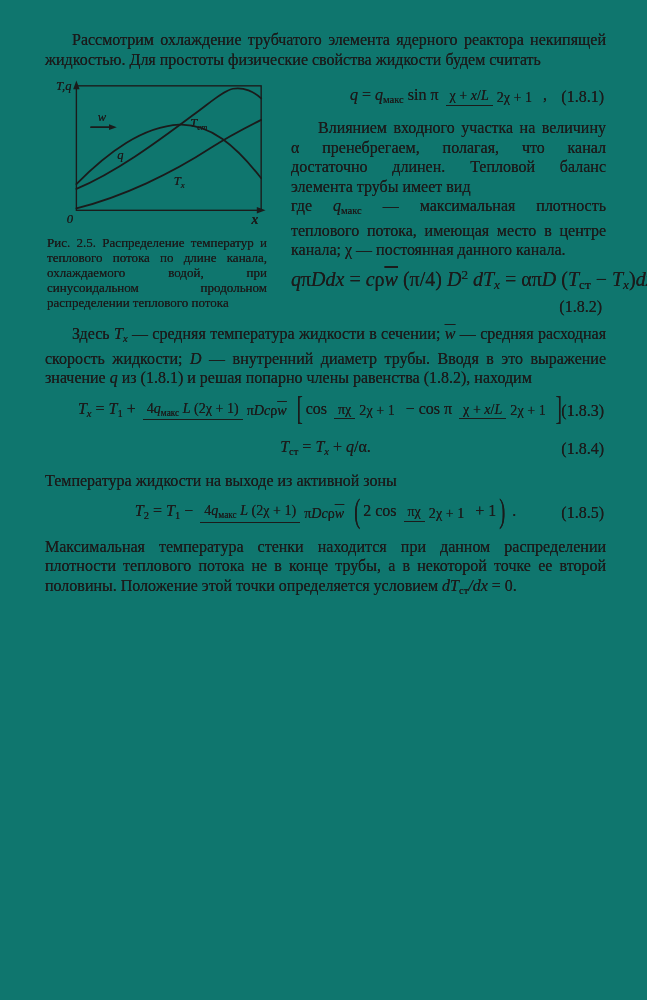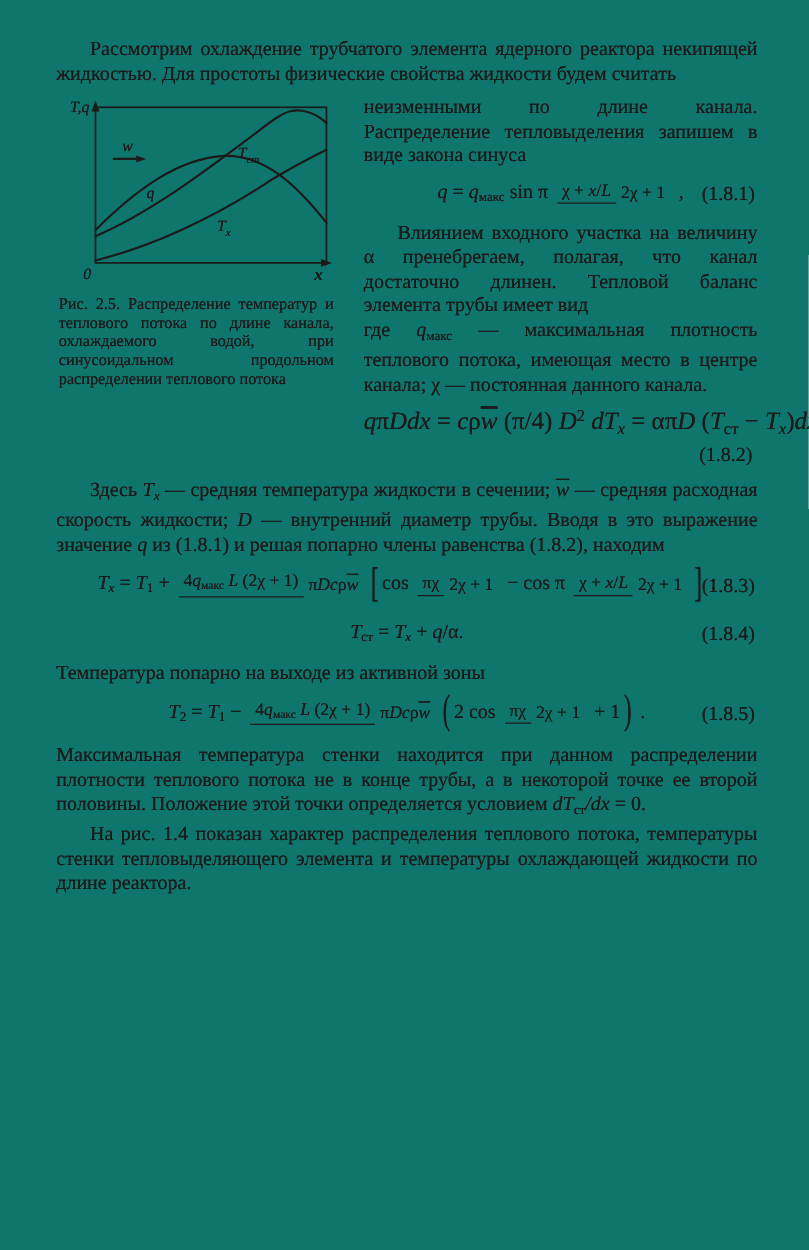--- a/index.html
+++ b/index.html
@@ -74,21 +74,20 @@
           <text class="bold" x="202" y="152">x</text>
           <text x="44" y="46">w</text>
           <text x="64" y="85">q</text>
           <text x="139" y="52"><tspan>T</tspan><tspan class="ssub" dy="3.5">ст</tspan></text>
           <text x="122" y="112"><tspan>T</tspan><tspan class="ssub" dy="3.5">x</tspan></text>
         </svg>
         <p class="caption">Рис. 2.5. Распределение температур и теплового потока по длине канала, охлаждаемого водой, при синусоидальном продольном распределении теплового потока</p>
       </div>
 
       <div class="right-col">
-        <p class="para">неизменными по длине канала. Распределение тепловыделения запишем в виде закона синуса</p>
         <div class="equation">
           <span class="eq-body"><span class="i">q</span><span class="r"> = </span><span class="i">q</span><span class="sub">макс</span><span class="r"> sin π </span><span class="frac"><span class="fnum"><span class="r">χ + </span><span class="i">x</span><span class="r">/</span><span class="i">L</span></span><span class="fden"><span class="r">2χ + 1</span></span></span><span class="r"> ,</span></span>
           <span class="eq-num">(1.8.1)</span>
         </div>
         <p class="para indent">Влиянием входного участка на величину α пренебрегаем, полагая, что канал достаточно длинен. Тепловой баланс элемента трубы имеет вид</p>
         <p class="para"><span class="r">где </span><span class="i">q</span><span class="sub">макс</span><span class="r"> — максимальная плотность теплового потока, имеющая место в центре канала; χ — постоянная данного канала.</span></p>
         <div class="equation eq2">
           <span class="eq-body"><span class="i">q</span><span class="r">π</span><span class="i">Ddx</span><span class="r"> = </span><span class="i">c</span><span class="r">ρ</span><span class="ovl">w</span><span class="r"> (π/4) </span><span class="i">D</span><span class="sup">2</span><span class="r"> </span><span class="i">dT</span><span class="subi">x</span><span class="r"> = απ</span><span class="i">D</span><span class="r"> (</span><span class="i">T</span><span class="sub">ст</span><span class="r"> − </span><span class="i">T</span><span class="subi">x</span><span class="r">)</span><span class="i">dx</span><span class="r">.</span></span>
           <span class="eq-num-line">(1.8.2)</span>
         </div>
@@ -100,25 +99,24 @@
     <div class="equation tall">
       <span class="eq-body"><span class="i">T</span><span class="subi">x</span><span class="r"> = </span><span class="i">T</span><span class="sub">1</span><span class="r"> + </span><span class="frac"><span class="fnum"><span class="r">4</span><span class="i">q</span><span class="sub">макс</span><span class="r"> </span><span class="i">L</span><span class="r"> (2χ + 1)</span></span><span class="fden"><span class="r">π</span><span class="i">Dc</span><span class="r">ρ</span><span class="ovl">w</span></span></span><span class="big">[</span><span class="r">cos </span><span class="frac"><span class="fnum"><span class="r">πχ</span></span><span class="fden"><span class="r">2χ + 1</span></span></span><span class="r"> − cos π </span><span class="frac"><span class="fnum"><span class="r">χ + </span><span class="i">x</span><span class="r">/</span><span class="i">L</span></span><span class="fden"><span class="r">2χ + 1</span></span></span><span class="big">]</span><span class="r"> ;</span></span>
       <span class="eq-num">(1.8.3)</span>
     </div>
 
     <div class="equation flat">
       <span class="eq-body"><span class="i">T</span><span class="sub">ст</span><span class="r"> = </span><span class="i">T</span><span class="subi">x</span><span class="r"> + </span><span class="i">q</span><span class="r">/α.</span></span>
       <span class="eq-num">(1.8.4)</span>
     </div>
 
-    <p class="para mt6">Температура попарно на выходе из активной зоны</p>
+    <p class="para mt6">Температура жидкости на выходе из активной зоны</p>
 
     <div class="equation tall">
       <span class="eq-body"><span class="i">T</span><span class="sub">2</span><span class="r"> = </span><span class="i">T</span><span class="sub">1</span><span class="r"> − </span><span class="frac"><span class="fnum"><span class="r">4</span><span class="i">q</span><span class="sub">макс</span><span class="r"> </span><span class="i">L</span><span class="r"> (2χ + 1)</span></span><span class="fden"><span class="r">π</span><span class="i">Dc</span><span class="r">ρ</span><span class="ovl">w</span></span></span><span class="big">(</span><span class="r">2 cos </span><span class="frac"><span class="fnum"><span class="r">πχ</span></span><span class="fden"><span class="r">2χ + 1</span></span></span><span class="r"> + 1</span><span class="big">)</span><span class="r"> .</span></span>
       <span class="eq-num">(1.8.5)</span>
     </div>
 
     <p class="para"><span class="r">Максимальная температура стенки находится при данном распределении плотности теплового потока не в конце трубы, а в некоторой точке ее второй половины. Положение этой точки определяется условием </span><span class="i">dT</span><span class="sub">ст</span><span class="i">/dx</span><span class="r"> = 0.</span></p>
 
-    <p class="para indent">На рис. 1.4 показан характер распределения теплового потока, температуры стенки тепловыделяющего элемента и температуры охлаждающей жидкости по длине реактора.</p>
 
   </div>
 </div>
 
 </body></html>

